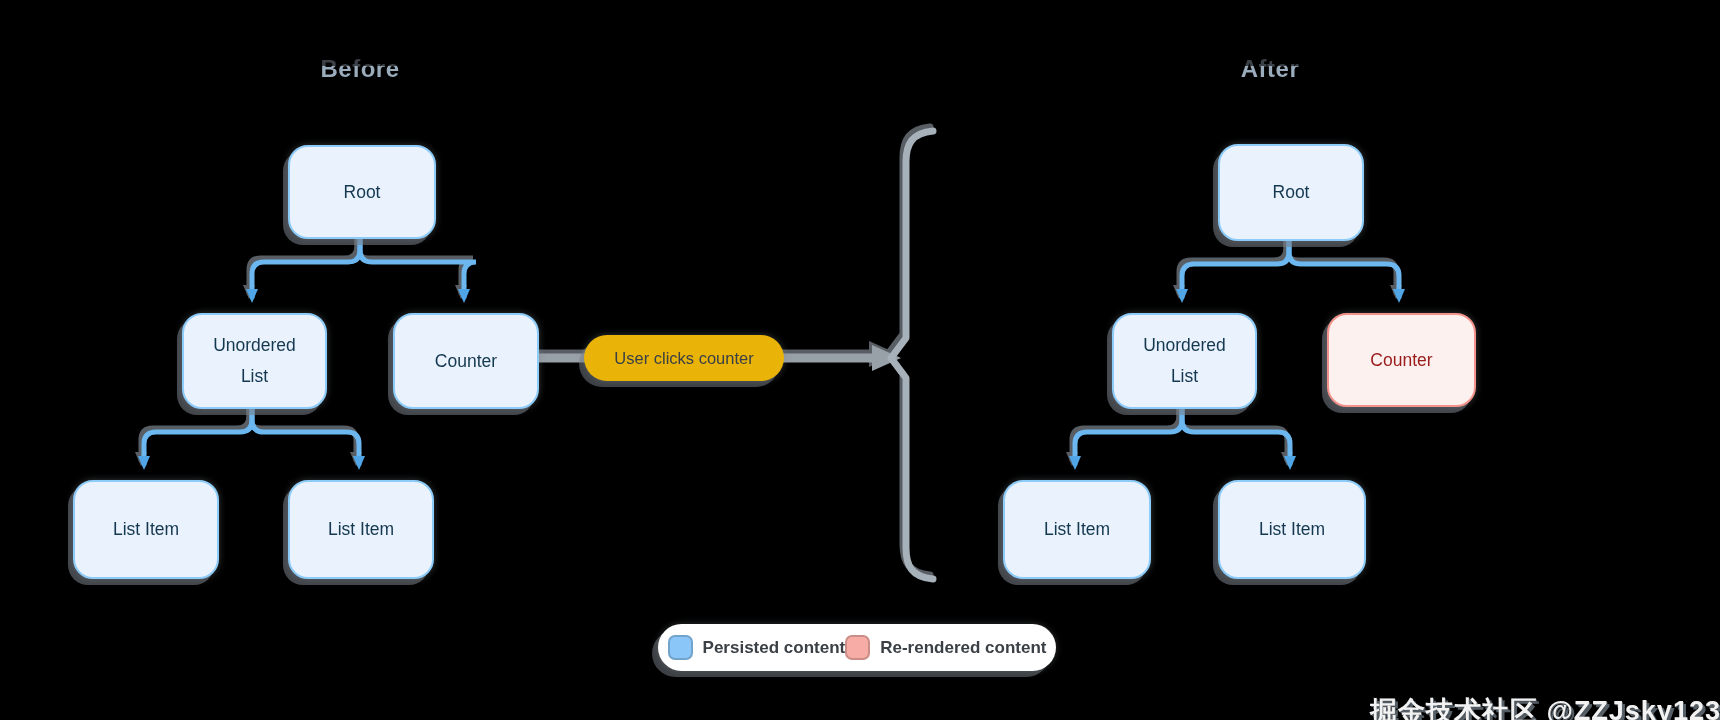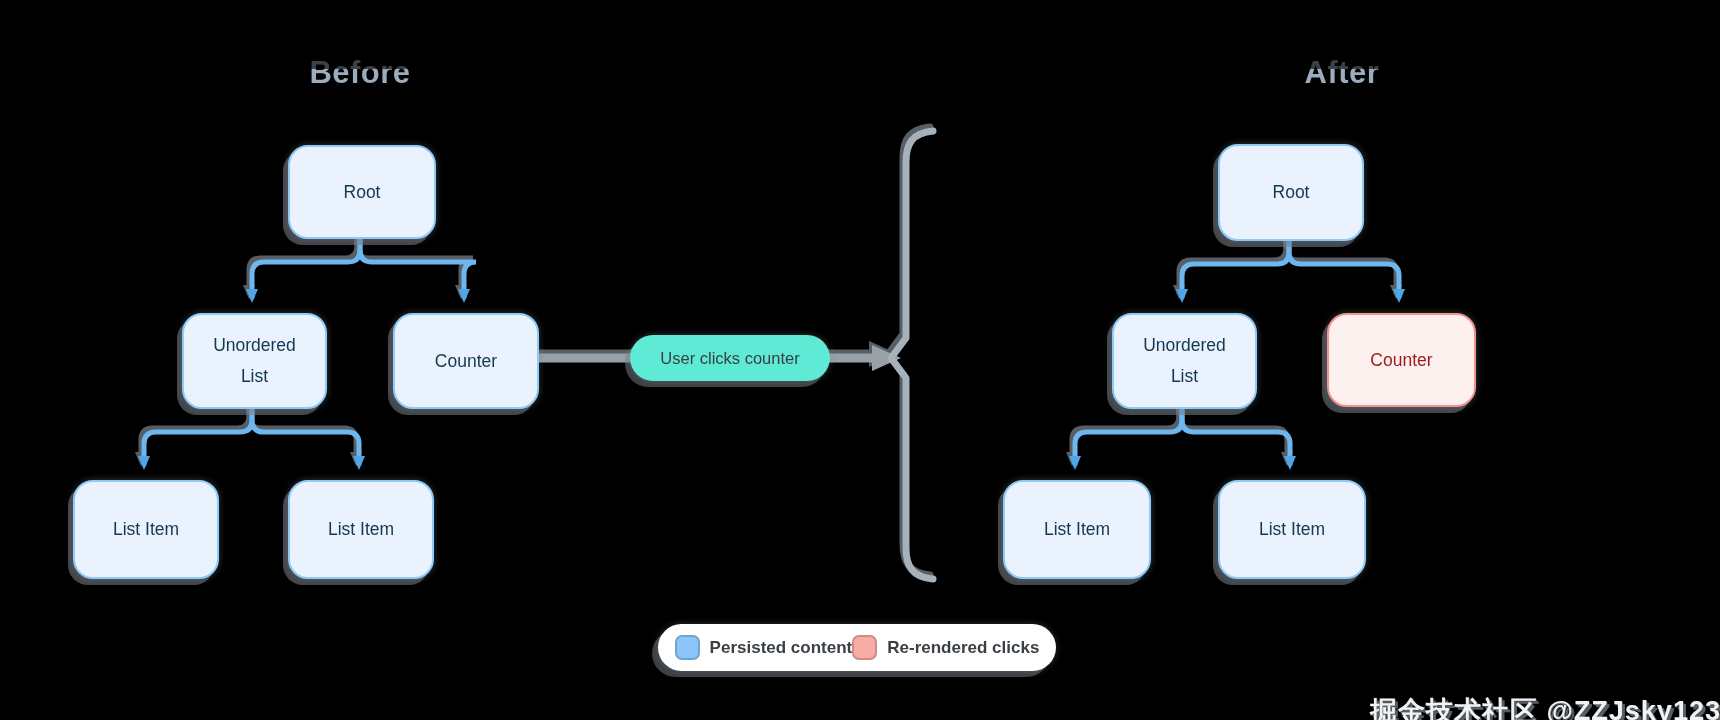--- a/index.html
+++ b/index.html
@@ -4,21 +4,21 @@
 <style>
   html,body{margin:0;padding:0;background:#000;}
   .stage{
     position:relative;width:1720px;height:720px;background:#000;overflow:hidden;
     font-family:"Liberation Sans", sans-serif;
   }
 
   
   .section-title{
     position:absolute;width:220px;text-align:center;
-    font-size:31px;font-weight:700;letter-spacing:.5px;color:#9BACBC;
+    font-size:24px;font-weight:700;letter-spacing:.5px;color:#9BACBC;
   }
   @supports ((-webkit-background-clip:text) or (background-clip:text)){
     .section-title{
       background:linear-gradient(180deg,#3b4147 0%,#3b4147 40%,#9BACBC 40%,#9BACBC 100%);
       -webkit-background-clip:text;background-clip:text;color:transparent;
     }
   }
 
   
   .node{
@@ -35,22 +35,22 @@
   .node.red span{color:#9A1C1B;}
 
   
   svg.wires{
     position:absolute;left:0;top:0;
     filter:drop-shadow(-3px -4px 0 rgba(118,126,134,.75));
   }
 
   
   .action-pill{
-    position:absolute;left:630px;top:335px;width:200px;height:46px;
-    background:#5eead4;border-radius:23px;
+    position:absolute;left:584px;top:335px;width:200px;height:46px;
+    background:#eab308;border-radius:23px;
     display:flex;align-items:center;justify-content:center;
     box-shadow:-5px 6px 0 rgba(120,128,136,.5), 0 0 7px rgba(120,128,136,.45);
   }
   .action-pill span{font-size:16.5px;font-weight:500;color:#3A4045;white-space:nowrap;}
 
   
   .legend{
     position:absolute;left:658px;top:624px;width:398px;height:47px;
     background:#fff;border-radius:24px;
     display:flex;align-items:center;justify-content:center;
@@ -104,21 +104,21 @@
       <path d="M1182,403 L1182,420 Q1182,432 1194,432 L1278,432 Q1290,432 1290,444 L1290,464" marker-end="url(#arr)"></path>
     </g>
 
     <path d="M537,358 L874,358" stroke="#99A1A8" stroke-width="9"></path>
     <polygon points="872,345 901,358 872,371" fill="#99A1A8"></polygon>
 
     <path d="M933,131 C912,133 906,144 906,162 L906,338 L891,358 L906,378 L906,548 C906,566 912,577 933,579" fill="none" stroke="#A7B1BA" stroke-width="7" stroke-linecap="round" stroke-linejoin="round"></path>
   </svg>
 
   <div class="section-title" style="left:250px;top:55px;">Before</div>
-  <div class="section-title" style="left:1232px;top:55px;">After</div>
+  <div class="section-title" style="left:1160px;top:55px;">After</div>
 
   <div class="node blue" style="left:288px;top:145px;width:144px;height:90px;">
     <span>Root</span>
     </div>
   <div class="node blue" style="left:182px;top:313px;width:141px;height:92px;">
     <span>Unordered List</span>
     </div>
   <div class="node blue" style="left:393px;top:313px;width:142px;height:92px;">
     <span>Counter</span>
     </div>
@@ -149,19 +149,19 @@
     <span>List Item</span>
     </div>
 
   <div class="legend">
     <div class="legend-item">
       <div class="legend-swatch" style="background-color: rgb(138, 199, 248);"></div>
       <span>Persisted content</span>
     </div>
     <div class="legend-item">
       <div class="legend-swatch" style="background-color: rgb(247, 172, 165);"></div>
-      <span>Re-rendered clicks</span>
+      <span>Re-rendered content</span>
     </div>
   </div>
 
   <div class="watermark">掘金技术社区 @ZZJsky123</div>
 
 </div>
 
 </body></html>

